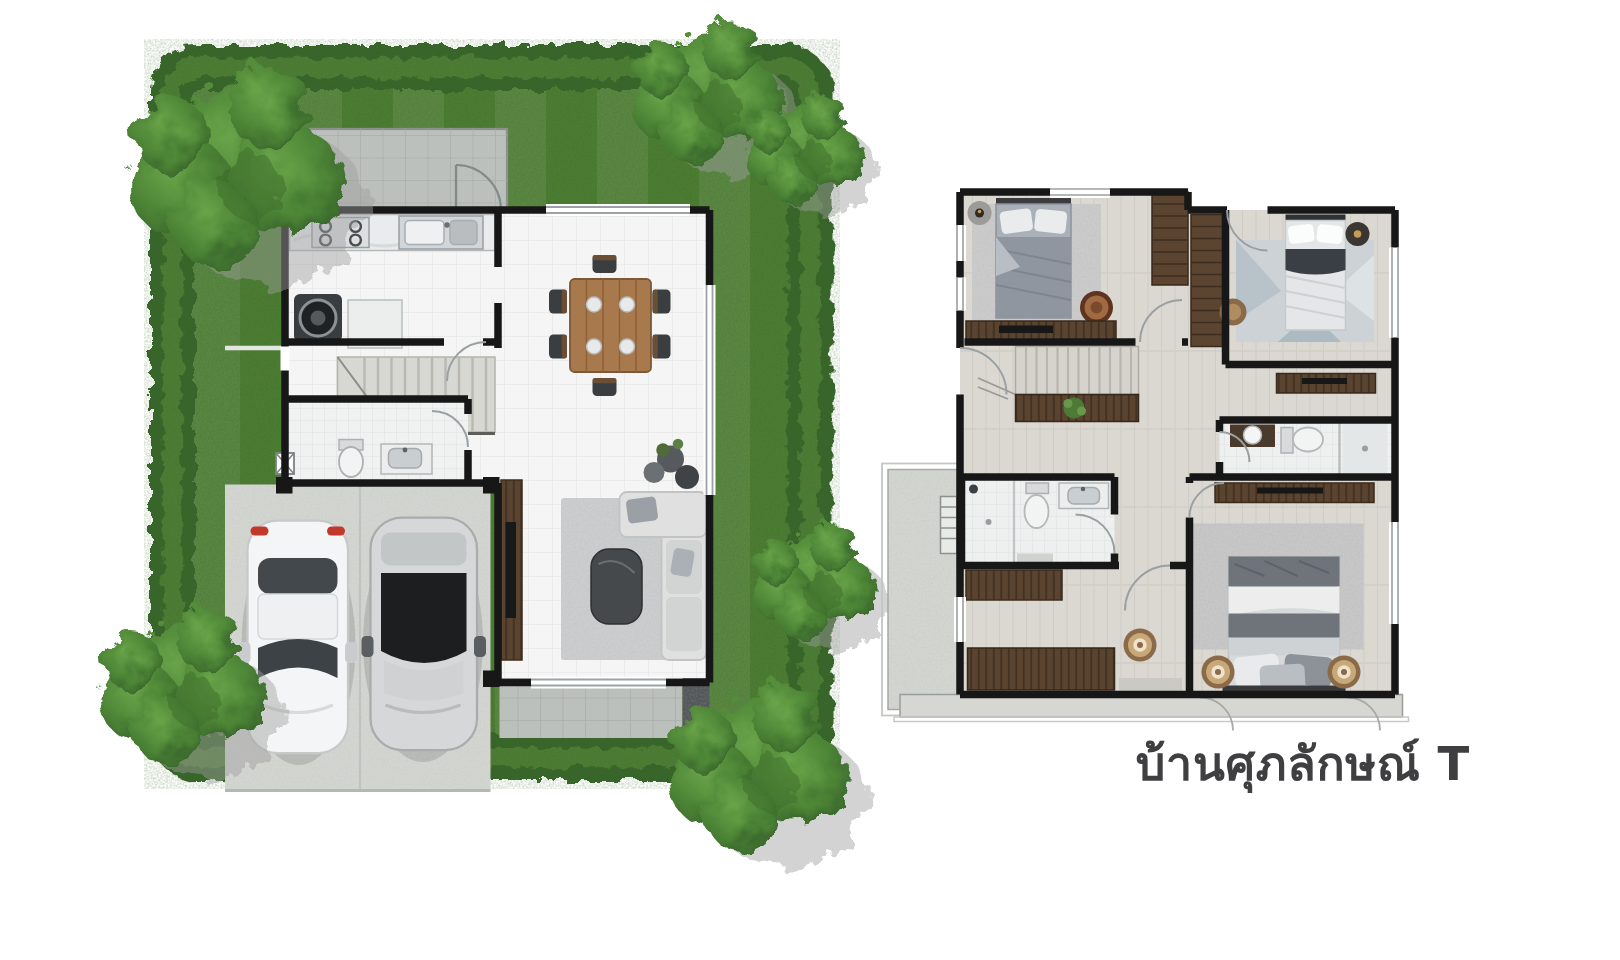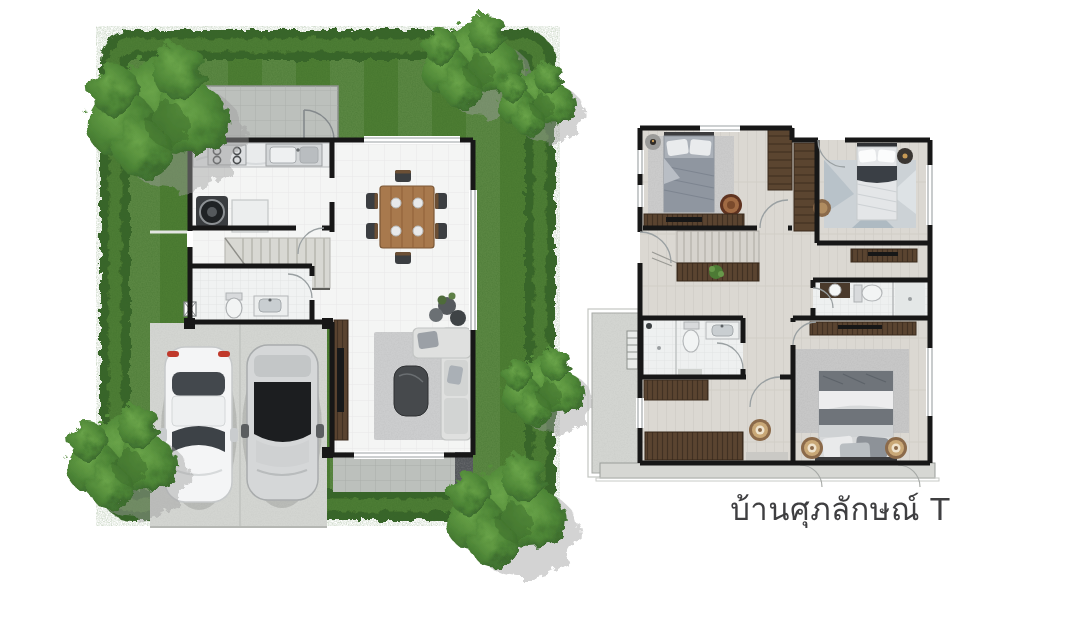--- a/index.html
+++ b/index.html
@@ -1,23 +1,23 @@
 <!DOCTYPE html>
 <html style="--caption-color: #3f3f41; --hedge-green: #39652a; --hedge-light: #4e7d34; --lawn-green: #4d7d33; --tree-green: #4d8536; --shadow-gray: #9e9e9e; --wall-black: #171717; --floor-white: #f4f5f4; --terrace-gray: #bcc0bc; --concrete-gray: #d3d5d1; --plank-floor: #dbd8d2; --wood-dark: #5a4430; --wood-table: #a8794d; --rug-gray: #cccdce; --sofa-gray: #dfe0df; --car-white: #f4f5f6; --car-silver: #d5d7d8; --glass-dark: #1c1e20; --taillight-red: #c0392b;"><head>
 <meta charset="utf-8">
 <style>
   html,body{margin:0;padding:0;background:#ffffff;}
   body{width:1080px;height:640px;overflow:hidden;font-family:"DejaVu Sans",sans-serif;}
   .stage{position:relative;width:1080px;height:640px;background:#fff;}
   .stage svg{position:absolute;left:0;top:0;}
   .caption{
     position:absolute;left:700px;top:484px;width:280px;
-    text-align:center;font-size:31px;letter-spacing:.5px;
+    text-align:right;font-size:31px;letter-spacing:.5px;
     color:var(--caption-color,#3f3f41);
-    font-family:"DejaVu Sans",sans-serif;font-weight:400;
+    font-family:"DejaVu Sans",sans-serif;font-weight:700;
   }
 </style>
 </head>
 <body>
 
 <div class="stage">
 <svg width="1080" height="640" viewBox="0 0 1080 640">
   <defs>
     <filter id="rough" x="-30%" y="-30%" width="160%" height="160%">
       <feTurbulence type="fractalNoise" baseFrequency="0.12" numOctaves="3" seed="7" result="n"></feTurbulence>

